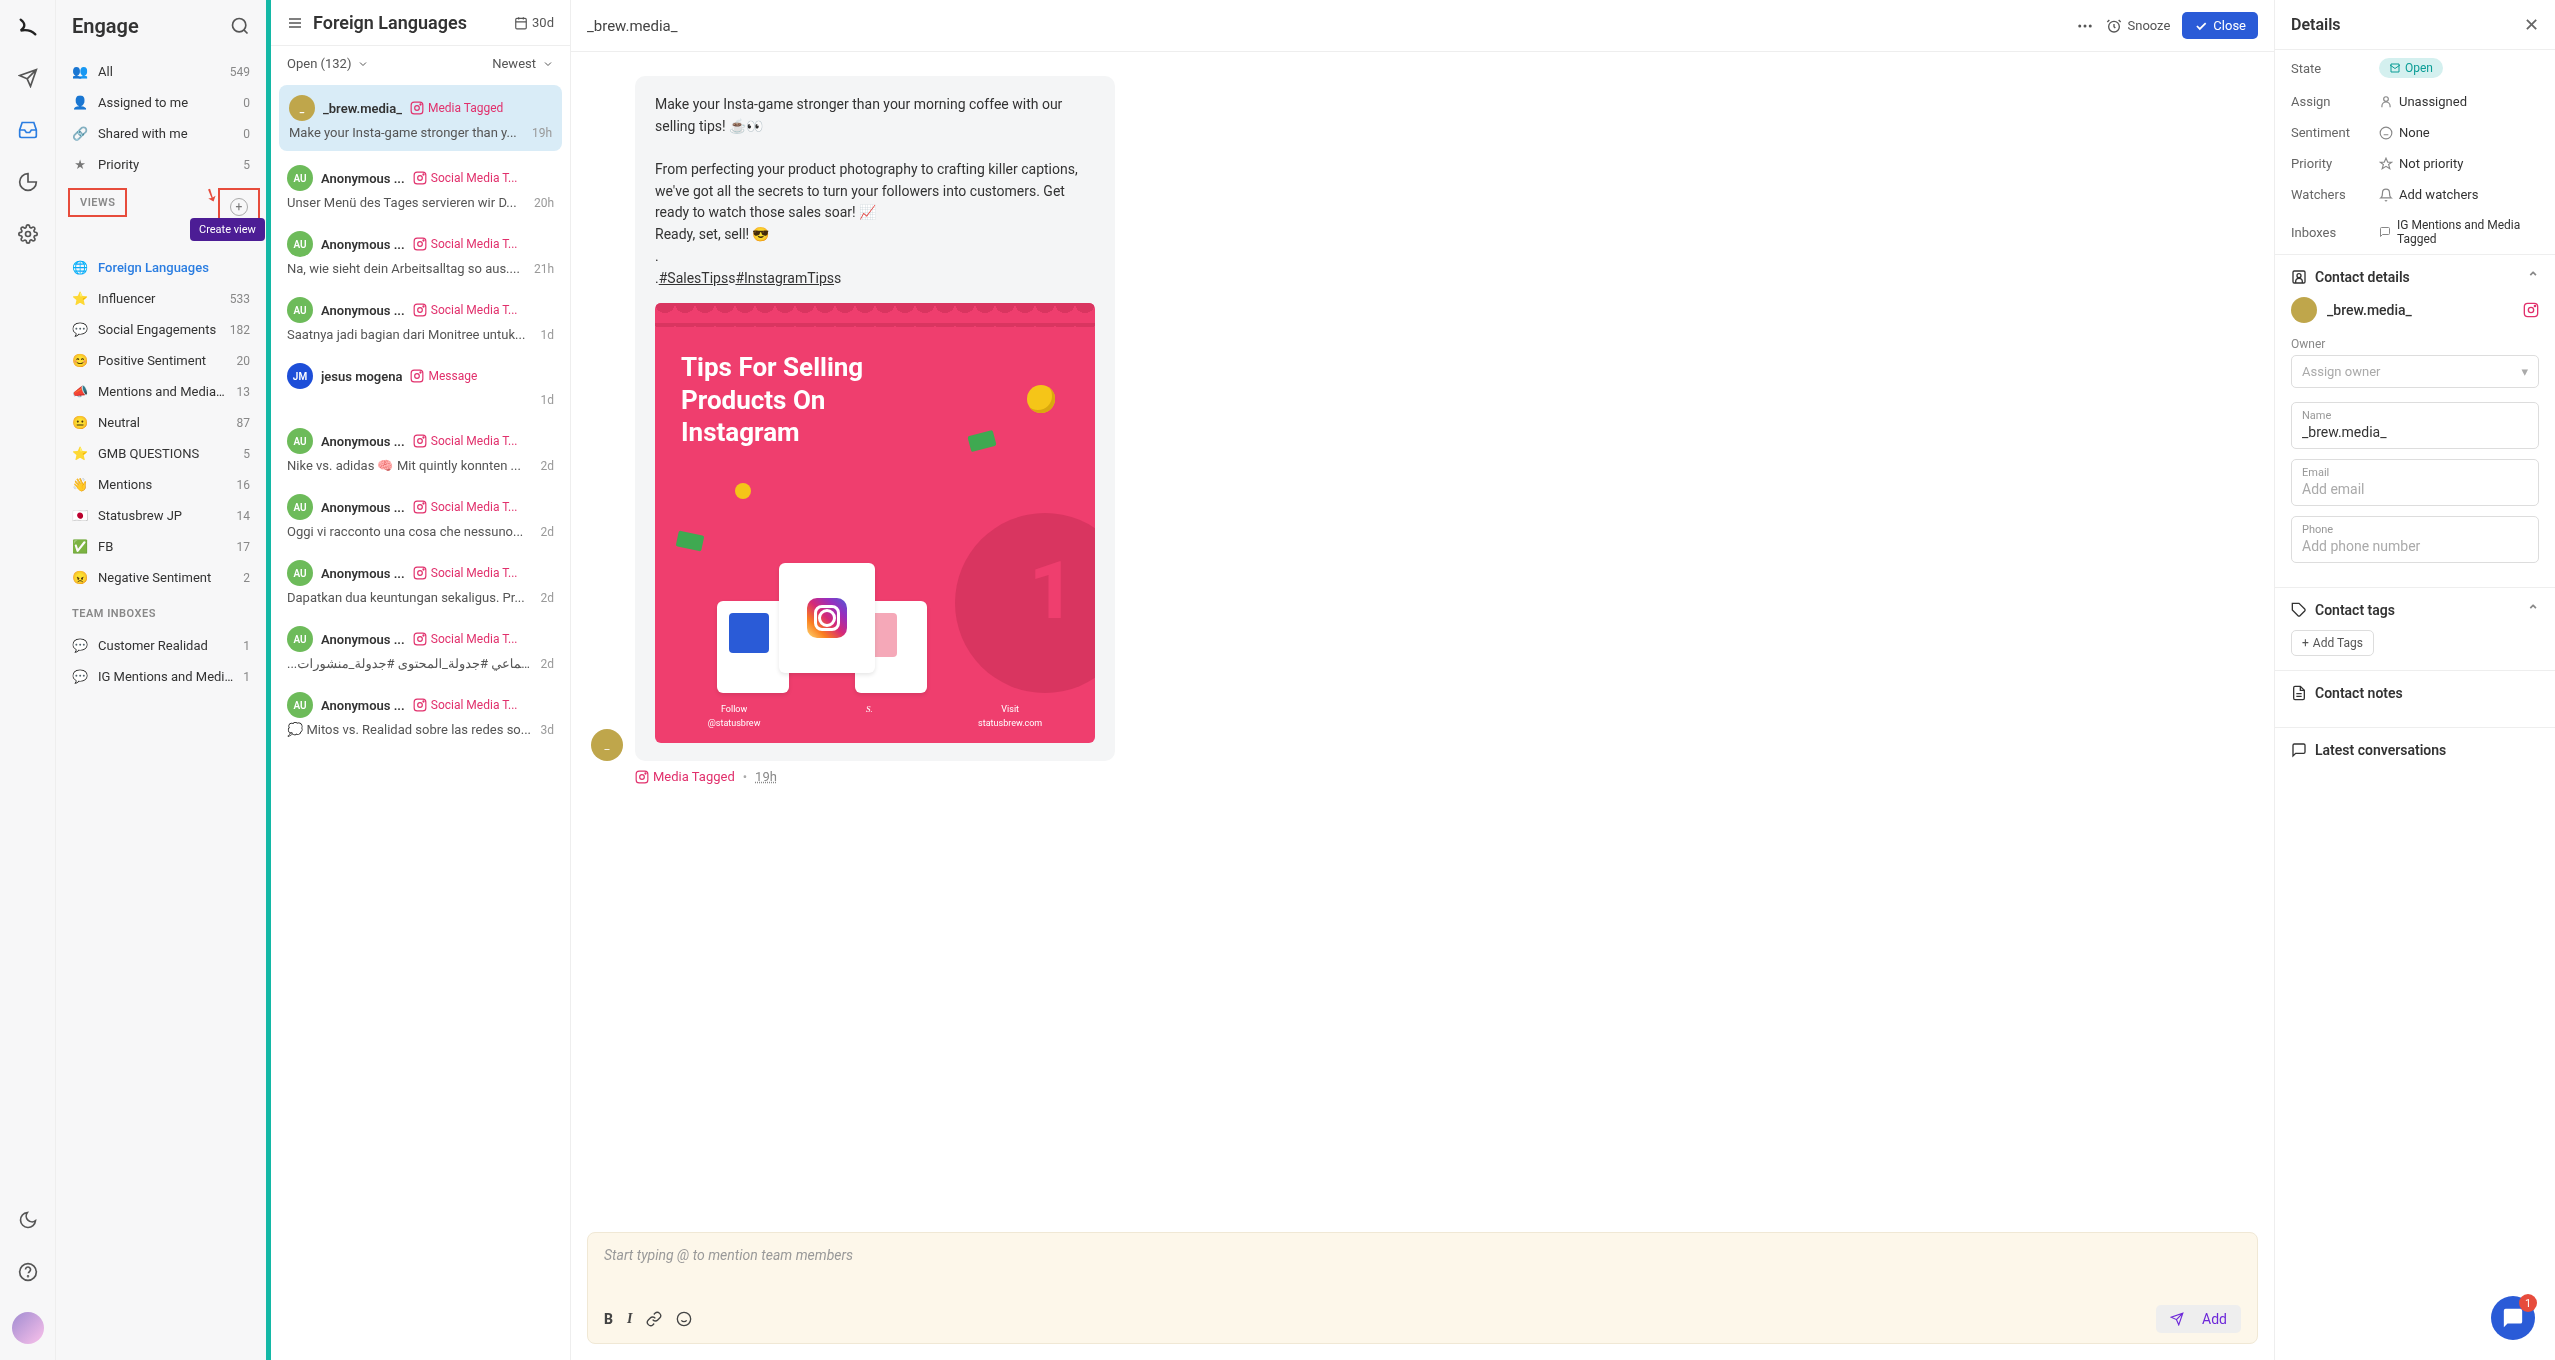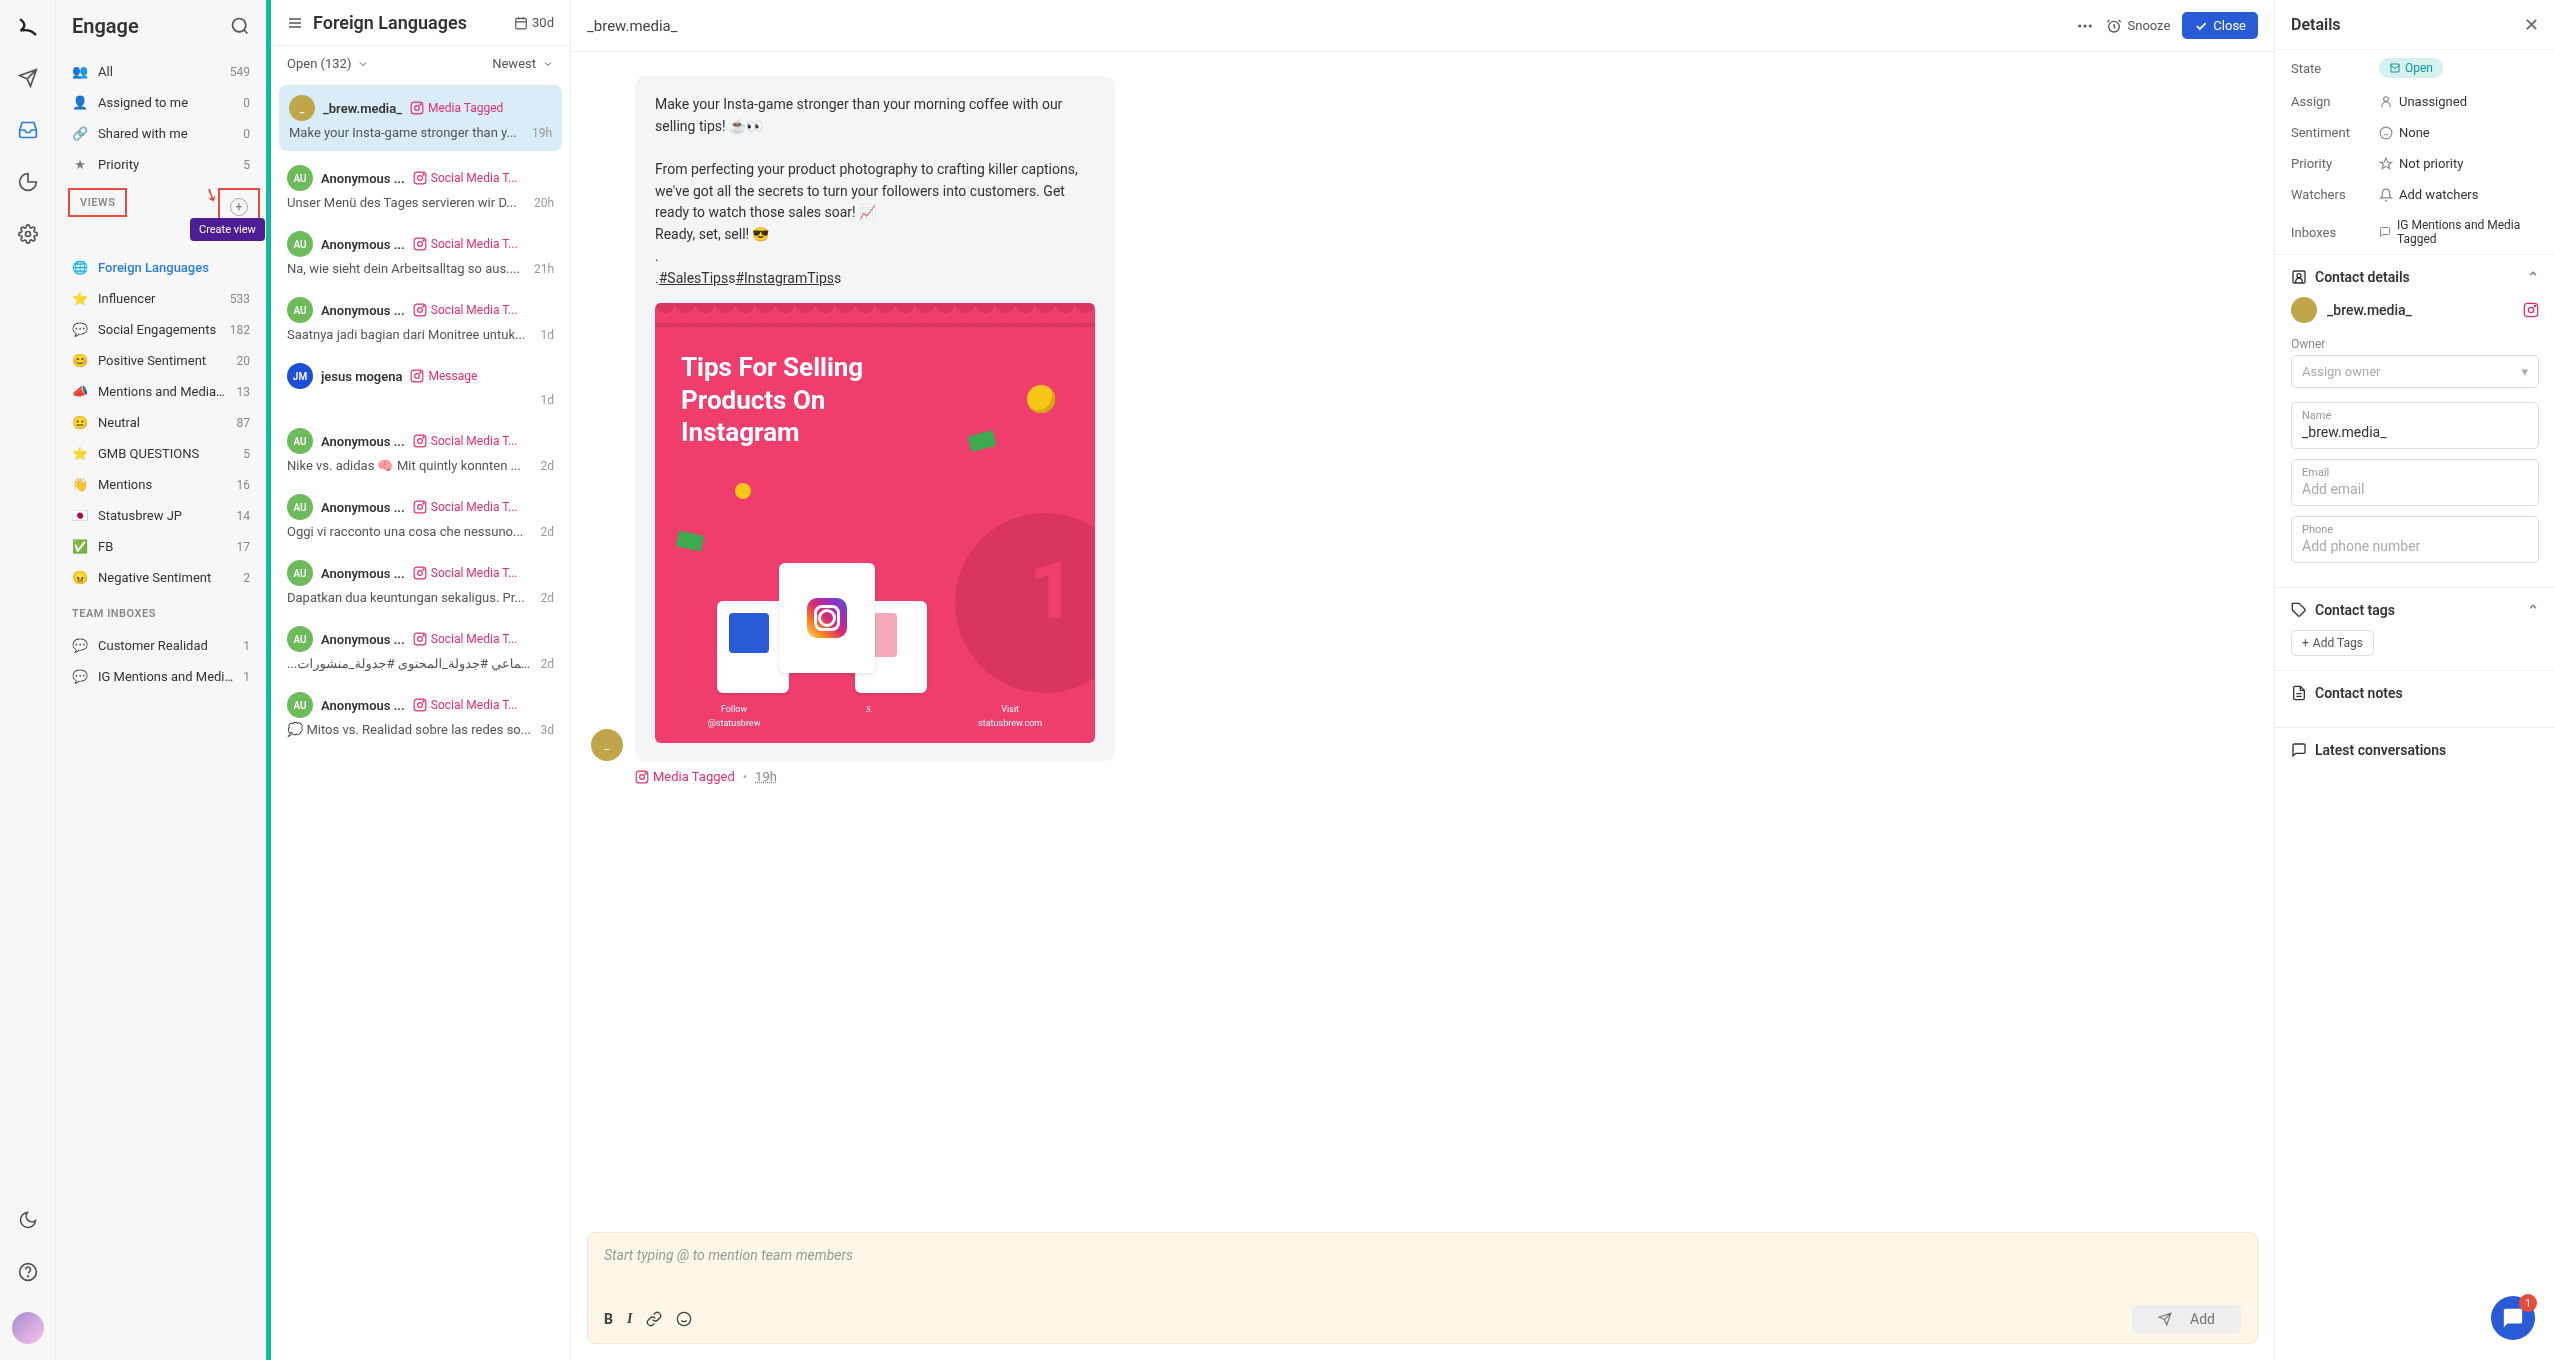--- a/index.html
+++ b/index.html
@@ -89,21 +89,21 @@
 .msg-image .footer { position: absolute; bottom: 12px; left: 0; right: 0; display: flex; justify-content: space-around; color: #fff; font-size: 9px; text-align: center; }
 .msg-meta { display: flex; align-items: center; gap: 8px; margin-top: 8px; margin-left: 44px; font-size: 13px; color: #888; }
 .msg-meta .tag { color: #e1306c; display: flex; align-items: center; gap: 4px; }
 .msg-meta .dot { color: #aaa; }
 .msg-meta .ts { text-decoration: underline dotted; cursor: pointer; }
 
 .composer { margin: 12px 16px 16px; background: #fdf7ea; border: 1px solid #f0e8d5; border-radius: 8px; padding: 14px 16px 10px; }
 .composer .placeholder { color: #999; font-style: italic; font-size: 14px; min-height: 50px; }
 .composer-toolbar { display: flex; align-items: center; gap: 14px; margin-top: 8px; }
 .composer-toolbar .tool { cursor: pointer; color: #444; font-weight: 600; }
-.composer-toolbar .add-btn { margin-left: auto; background: #eee; color: #737373; padding: 6px 26px; border-radius: 5px; display: flex; align-items: center; gap: 18px; }
+.composer-toolbar .add-btn { margin-left: auto; background: #eee; color: #6d28d9; padding: 6px 14px; border-radius: 5px; display: flex; align-items: center; gap: 18px; }
 
 
 .details { width: 280px; display: flex; flex-direction: column; }
 .details-header { padding: 14px 16px; display: flex; align-items: center; justify-content: space-between; border-bottom: 1px solid #eee; }
 .details-header h3 { font-size: 16px; font-weight: 600; }
 .details-header .close { cursor: pointer; font-size: 18px; color: #666; }
 .details-body { flex: 1; overflow-y: auto; }
 .d-row { display: flex; align-items: center; padding: 8px 16px; font-size: 13px; }
 .d-row .d-label { width: 88px; color: #666; }
 .d-row .d-value { flex: 1; display: flex; align-items: center; gap: 6px; color: #333; cursor: pointer; }

